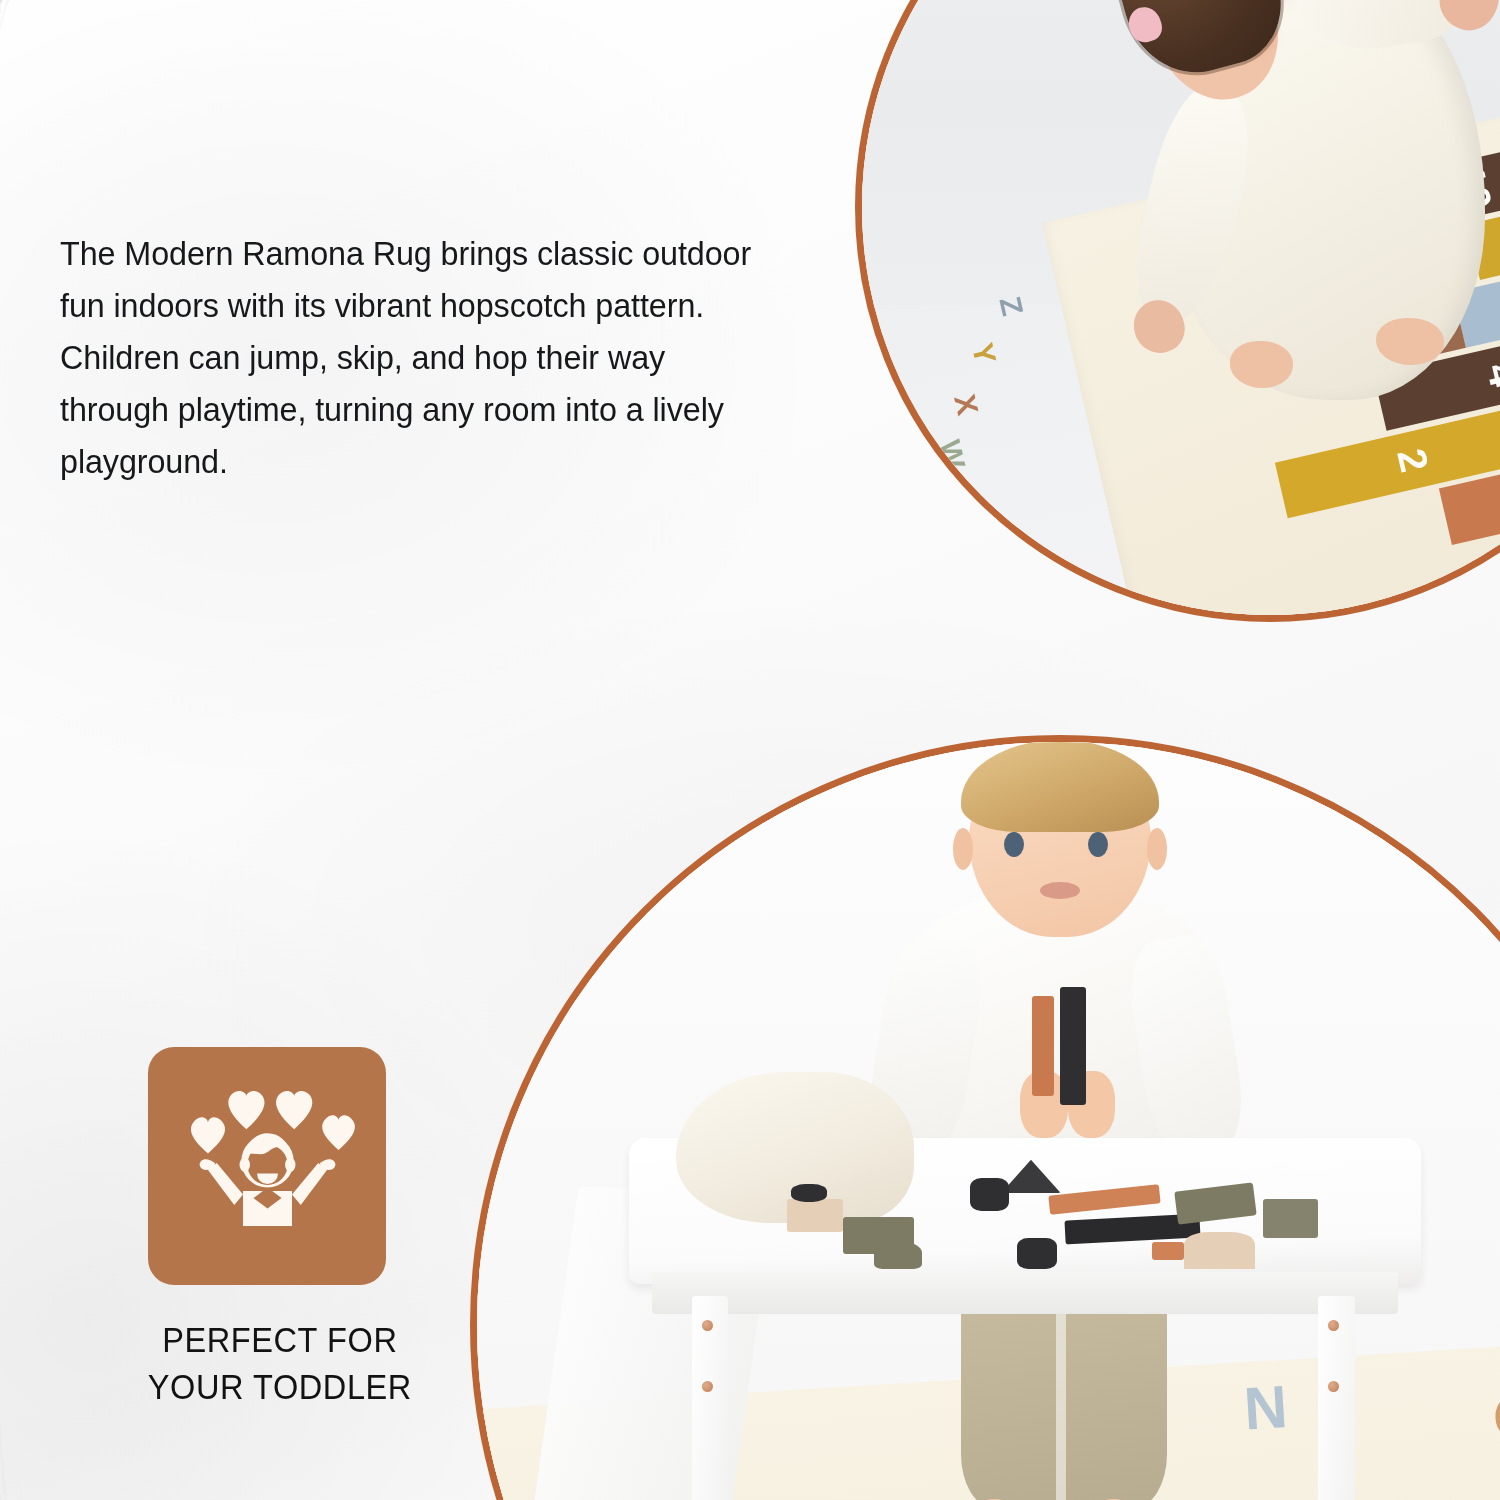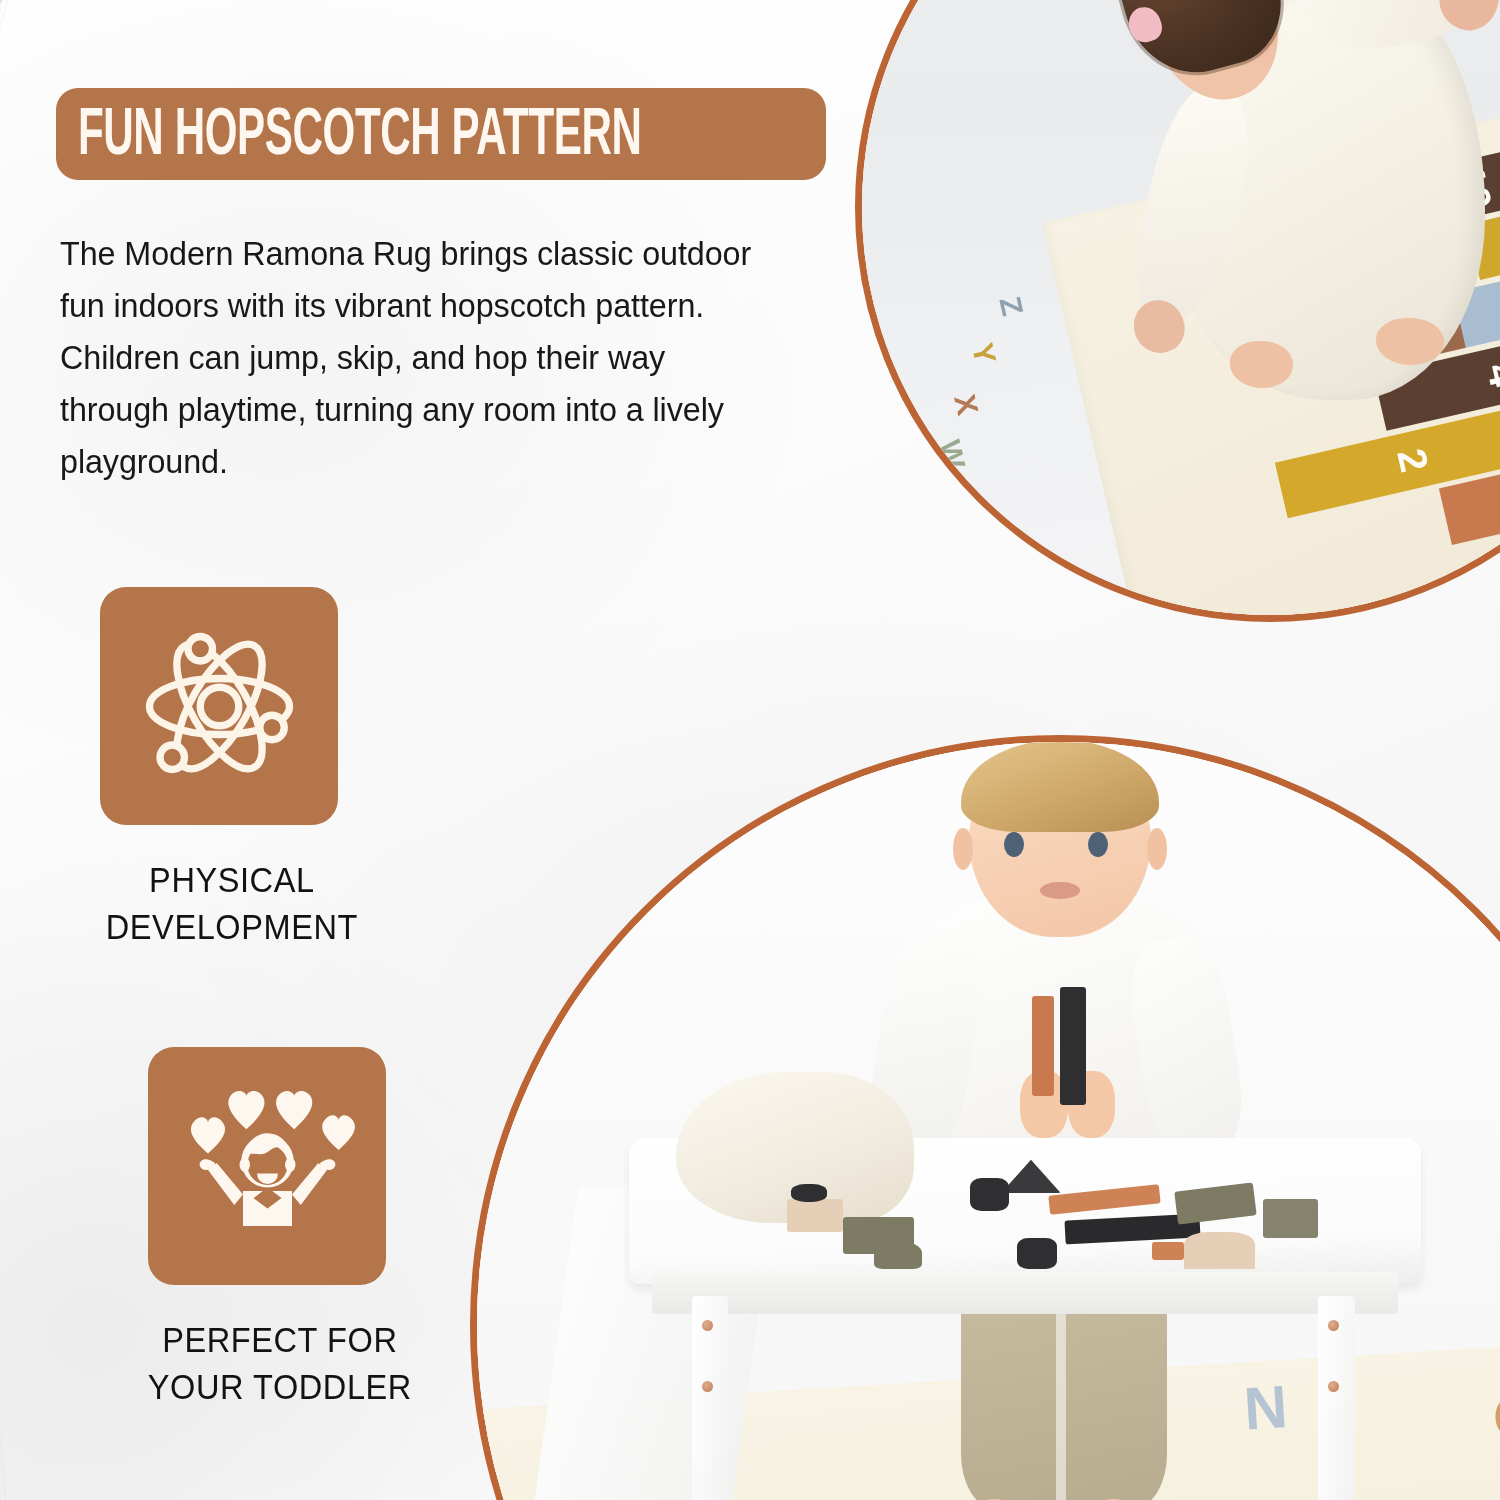--- a/index.html
+++ b/index.html
@@ -383,43 +383,23 @@
         <div class="screw" style="left:9.2%;top:30%;"></div>
         <div class="screw" style="left:9.2%;top:40%;"></div>
         <div class="screw" style="left:88.2%;top:30%;"></div>
         <div class="screw" style="left:88.2%;top:40%;"></div>
       </div>
     </div>
   </div>
 
   <div id="left-panel">
 
-    <div id="title-badge">
-      <div class="ttl">FUN HOPSCOTCH PATTERN</div>
-    </div>
 
     <p id="body-copy">The Modern Ramona Rug brings classic outdoor fun indoors with its vibrant hopscotch pattern. Children can jump, skip, and hop their way through playtime, turning any room into a lively playground.</p>
 
-    <div class="feature" id="feature-0">
-      <div class="tile">
-        <svg viewBox="0 0 100 100" fill="none" stroke="#fdf4e8" stroke-width="4.2" stroke-linecap="round">
-          <circle cx="50" cy="50" r="11"></circle>
-          <ellipse cx="50" cy="50" rx="40" ry="16" transform="rotate(0 50 50)"></ellipse>
-          <ellipse cx="50" cy="50" rx="40" ry="16" transform="rotate(60 50 50)"></ellipse>
-          <ellipse cx="50" cy="50" rx="40" ry="16" transform="rotate(120 50 50)"></ellipse>
-          <circle cx="39" cy="17" r="7" fill="#b5754a"></circle>
-          <circle cx="80" cy="62" r="7" fill="#b5754a"></circle>
-          <circle cx="23" cy="79" r="7" fill="#b5754a"></circle>
-        </svg>
-      </div>
-      <div class="feature-label">
-        <span>PHYSICAL</span>
-        <span>DEVELOPMENT</span>
-      </div>
-    </div>
 
     <div class="feature" id="feature-1">
       <div class="tile">
         <svg viewBox="0 0 100 100" fill="#fdf7ef">
 
           <path d="M16 38c-7-6-10-11-6-15 3-3 6-1 6 1 0-2 3-4 6-1 4 4 1 9-6 15z" transform="translate(-4,-5) scale(1.25)"></path>
           <path d="M33 26c-8-7-11-13-7-17 3-3 7-1 7 1 0-2 4-4 7-1 4 4 1 10-7 17z" transform="translate(-1,-2) scale(1.18)"></path>
           <path d="M57 26c-8-7-11-13-7-17 3-3 7-1 7 1 0-2 4-4 7-1 4 4 1 10-7 17z" transform="translate(-2,-2) scale(1.18)"></path>
           <path d="M78 38c-7-6-10-11-6-15 3-3 6-1 6 1 0-2 3-4 6-1 4 4 1 9-6 15z" transform="translate(-3,-5) scale(1.2)"></path>
 

